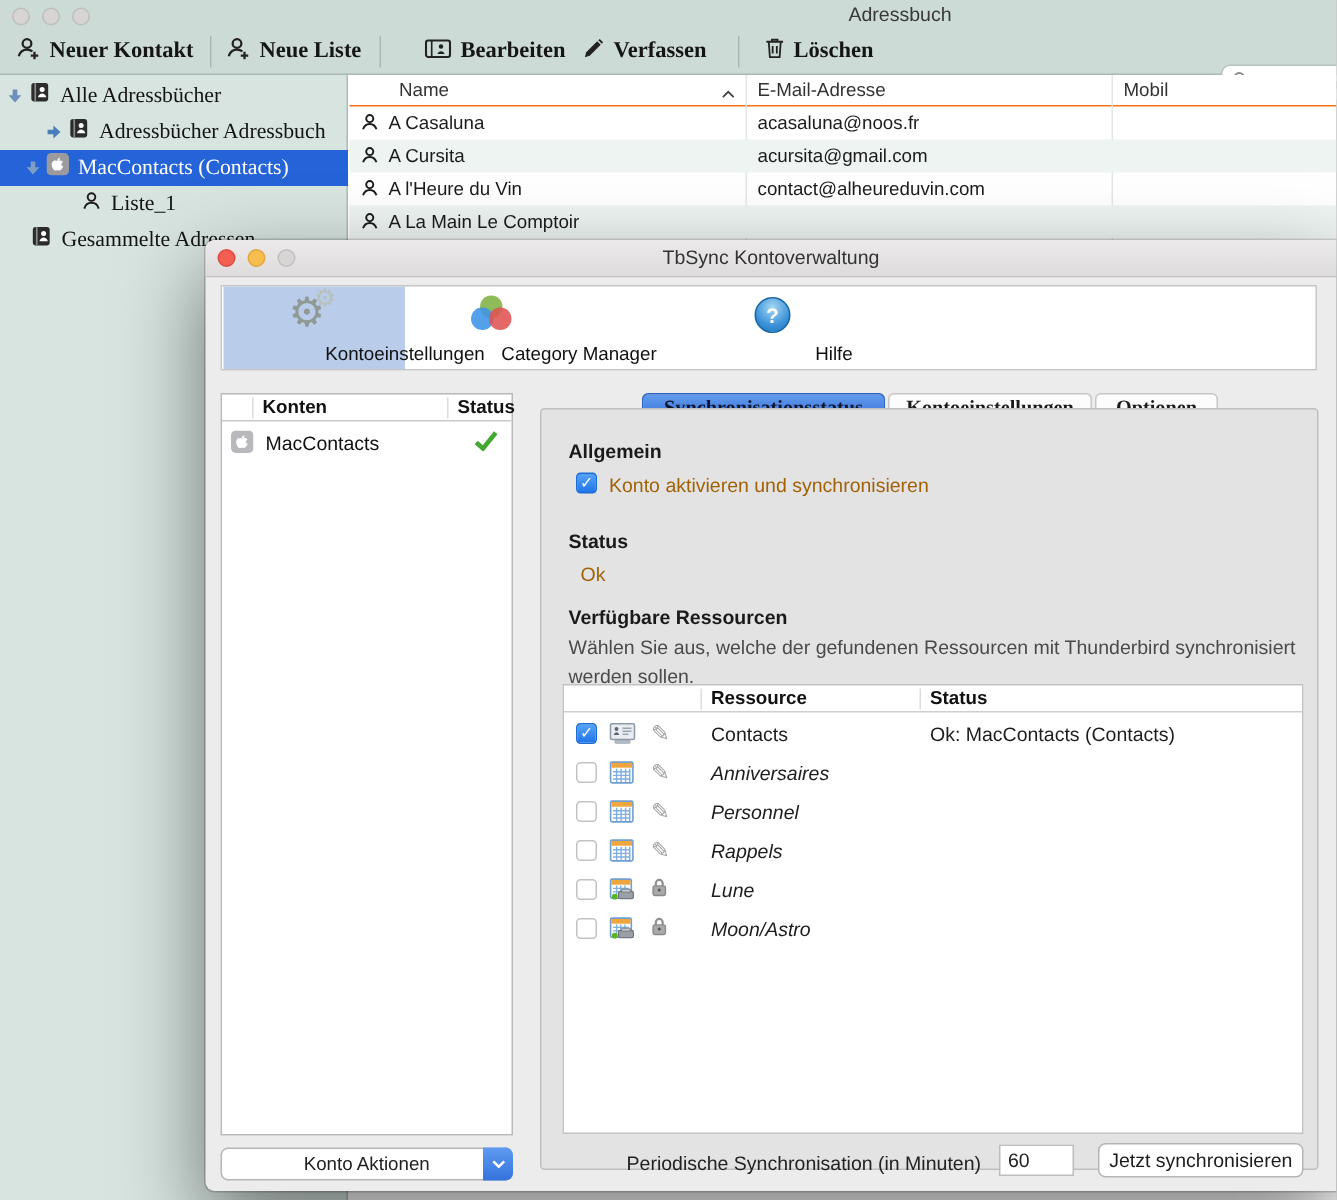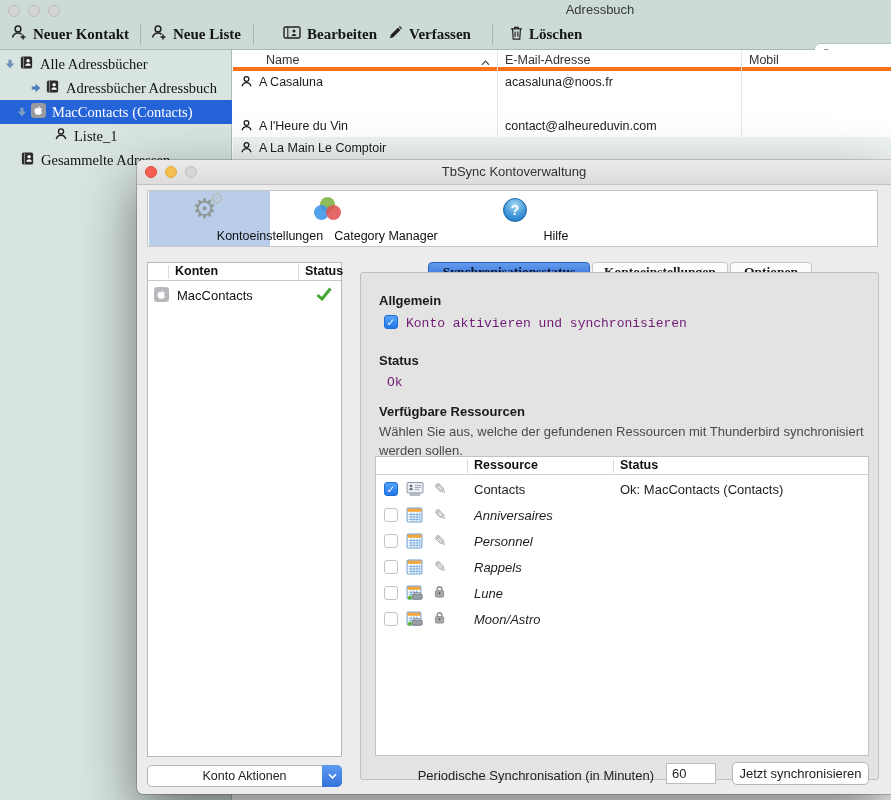--- a/index.html
+++ b/index.html
@@ -32,21 +32,21 @@
                 border-right:1px solid #aebcb6; }
   .sb-item { position:absolute; left:0; width:232px; height:24px; display:flex; align-items:center;
              font-size:14.5px; color:#141414; }
   .sb-item.selected { background:#2563d9; color:#fff; }
   .sb-item .lbl { margin-left:6px; white-space:nowrap; }
   .tree-arrow { display:inline-block; line-height:0; }
 
   
   .bg-table { position:absolute; left:233px; top:50px; width:658px; height:750px; background:#fff; }
   .ct-head { position:absolute; left:0; top:0; width:658px; height:21px; background:#fff;
-             border-bottom:4px solid #f97316; font-size:12.5px; color:#333; }
+             border-bottom:1px solid #f97316; font-size:12.5px; color:#333; }
   .ct-col-sep { position:absolute; top:0; width:1px; height:110px; background:#e3e8e6; }
   .ct-row { position:absolute; left:0; width:658px; height:22px; display:flex; align-items:center;
             font-size:12.5px; color:#1c1c1c; }
   .ct-row.alt { background:#edf4f1; }
   .ct-cell-name { position:absolute; left:26px; }
   .ct-cell-email { position:absolute; left:272px; }
   .person-ic { position:absolute; left:7px; top:4px; line-height:0; }
 
   
   .dialog { position:absolute; left:137px; top:160px; width:754px; height:634px; background:#ececec;
@@ -90,21 +90,21 @@
          background:#fcfcfc; font-size:13.5px; font-weight:bold; text-align:center; color:#1a1a1a;
          line-height:18px; }
   .tab.selected { background:linear-gradient(#639aec,#2f6ed8); border-color:#2b62c4; color:#0a1530; }
   .dlg-content { position:absolute; left:223px; top:112px; width:519px; height:508px; background:#e3e3e3;
                  border:1px solid #bfbfbf; border-radius:3px;padding-left:28px; }
   .h-bold { position:absolute; font-size:13px; font-weight:bold; color:#1a1a1a; }
   .cb { position:absolute; width:14px; height:14px; border-radius:3px; background:#fff; border:1px solid #c2c2c2; }
   .cb.checked { background:linear-gradient(#55a3f7,#2277e8); border-color:#1b6cd6; }
   .cb .ck { display:block; color:#fff; font-size:10.5px; font-weight:bold; line-height:12px; text-align:center;
             font-family:"DejaVu Sans",sans-serif; }
-  .txt { position:absolute; font-size:13px; color:#701a75;font-family:Liberation Mono, monospace; }
+  .txt { position:absolute; font-size:13px; color:#a16207; }
   .desc { position:absolute; font-size:13px; color:#4a4a4a; line-height:1.45; }
 
   .res-table { position:absolute; left:14px; top:183px; width:494px; height:300px; background:#fff;
                border:1px solid #c2c2c2; }
   .res-head { position:absolute; left:0; top:0; width:100%; height:18px; border-bottom:1px solid #cfcfcf;
               font-size:12.5px; font-weight:bold; color:#111; }
   .res-vline { position:absolute; top:2px; width:1px; height:14px; background:#dcdcdc; }
   .res-row { position:absolute; left:0; width:100%; height:26px; }
   .res-row .cb { left:8px; top:5px; }
   .res-type { position:absolute; left:30px; top:4px; line-height:0; }
@@ -253,20 +253,28 @@
     <span class="ct-col-sep" style="left:264px; top:21px"></span>
     <span class="ct-col-sep" style="left:508px; top:21px"></span>
     <div class="ct-row" style="top:21px">
       <span class="person-ic"><svg width="13" height="13" viewBox="0 0 16 16">
             <circle cx="8" cy="5" r="2.9" fill="none" stroke="#1c1c1c" stroke-width="1.6"></circle>
             <path d="M2.5 13.8c.9-3 2.9-4.4 5.5-4.4s4.6 1.4 5.5 4.4" fill="none" stroke="#1c1c1c" stroke-width="1.6"></path>
           </svg></span>
       <span class="ct-cell-name">A Casaluna</span>
       <span class="ct-cell-email">acasaluna@noos.fr</span>
     </div>
+    <div class="ct-row alt" style="top:43px">
+      <span class="person-ic"><svg width="13" height="13" viewBox="0 0 16 16">
+            <circle cx="8" cy="5" r="2.9" fill="none" stroke="#1c1c1c" stroke-width="1.6"></circle>
+            <path d="M2.5 13.8c.9-3 2.9-4.4 5.5-4.4s4.6 1.4 5.5 4.4" fill="none" stroke="#1c1c1c" stroke-width="1.6"></path>
+          </svg></span>
+      <span class="ct-cell-name">A Cursita</span>
+      <span class="ct-cell-email">acursita@gmail.com</span>
+    </div>
     <div class="ct-row" style="top:65px">
       <span class="person-ic"><svg width="13" height="13" viewBox="0 0 16 16">
             <circle cx="8" cy="5" r="2.9" fill="none" stroke="#1c1c1c" stroke-width="1.6"></circle>
             <path d="M2.5 13.8c.9-3 2.9-4.4 5.5-4.4s4.6 1.4 5.5 4.4" fill="none" stroke="#1c1c1c" stroke-width="1.6"></path>
           </svg></span>
       <span class="ct-cell-name">A l'Heure du Vin</span>
       <span class="ct-cell-email">contact@alheureduvin.com</span>
     </div>
     <div class="ct-row alt" style="top:87px">
       <span class="person-ic"><svg width="13" height="13" viewBox="0 0 16 16">

